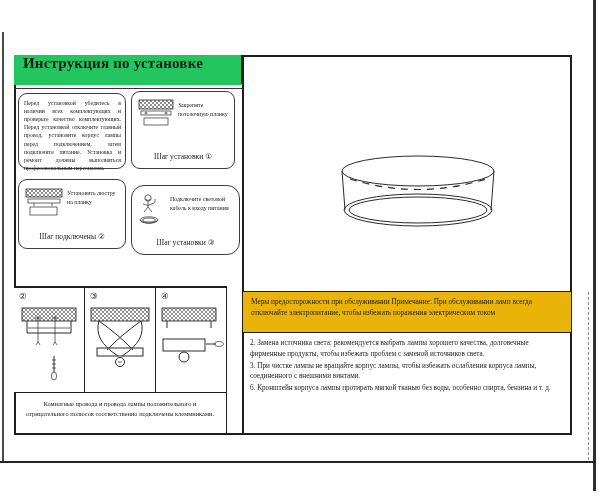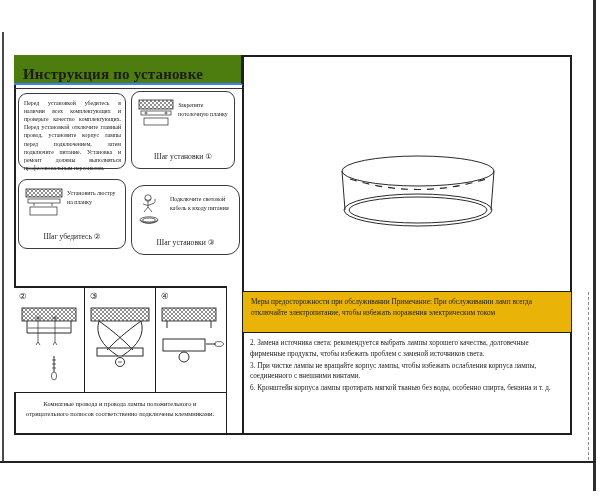--- a/index.html
+++ b/index.html
@@ -11,21 +11,21 @@
   .abs{position:absolute;}
   
   .edge-left{left:2px;top:32px;width:2px;height:430px;background:#4a4a4a;}
   .edge-right{left:593px;top:0;width:3px;height:491px;background:#2e2e2e;}
   .edge-bottom{left:0;top:461px;width:596px;height:2px;background:#222;}
   .fold-dashed{left:588px;top:292px;height:168px;width:0;border-left:1px dashed #8a8a8a;}
 
   
   .frame{left:14px;top:55px;width:558px;height:380px;border:2px solid #1f1f1f;box-sizing:border-box;}
   .vdivider{left:242px;top:55px;width:2px;height:380px;background:#1f1f1f;}
-  .title-cell{left:14px;top:55px;width:229px;height:30px;border-right:2px solid #1f1f1f;border-bottom:2px solid #3b82f6;box-sizing:border-box;display:flex;align-items:flex-end;padding-left:9px;background:#4d7c0f;}
+  .title-cell{left:14px;top:55px;width:229px;height:30px;border-right:2px solid #1f1f1f;border-bottom:2px solid #22c55e;box-sizing:border-box;display:flex;align-items:flex-start;padding-left:9px;background:#22c55e;}
   .title-cell span{font-size:15px;font-weight:700;letter-spacing:.2px;}
   .subrule{left:14px;top:88px;width:228px;height:0;border-top:1px solid #333;}
 
   
   .rbox{border:1px solid #3c3c3c;border-radius:9px;box-sizing:border-box;background:#fff;}
   .box-intro{left:18px;top:93px;width:108px;height:76px;padding:5px 4px 3px 5px;font-size:5.8px;line-height:1.4;text-align:justify;}
   .stepB{left:131px;top:91px;width:104px;height:78px;}
   .stepC{left:18px;top:179px;width:108px;height:70px;}
   .stepD{left:131px;top:185px;width:109px;height:70px;border-radius:13px;}
   .step-inner{display:flex;gap:3px;padding:7px 4px 0 5px;align-items:flex-start;}
@@ -97,21 +97,21 @@
         <path d="M0,4 L4,0 M0,0 L4,4" stroke="#444" stroke-width="0.6"></path>
           </pattern>
         </defs>
       <rect x="2" y="2" width="36" height="8" fill="url(#hC)" stroke="#2a2a2a" stroke-width="0.8"></rect>
       <rect x="4" y="12" width="32" height="4" class="thin"></rect>
       <path d="M10,16 v3 M28,16 v3" class="thin"></path>
       <rect x="6" y="20" width="27" height="8" class="thin"></rect>
     </svg>
     <div class="step-caption">Установить люстру на планку</div>
   </div>
-  <div class="step-label">Шаг убедитесь ②</div>
+  <div class="step-label">Шаг подключены ②</div>
 </div>
 
 <div class="abs rbox stepD">
   <div class="step-inner">
     <svg width="30" height="34" viewBox="0 0 30 34">
       <circle cx="11" cy="5" r="3.2" class="thin"></circle>
       <path d="M8,6 q3,3 6,0" class="thin"></path>
       <path d="M11,8.2 v6 M6,11 l5,1.5 l5,-2 M11,14 l-4,5 M11,14 l4,5" class="thin"></path>
       <path d="M16,11 q3,-2 2,-5" class="thin"></path>
       <ellipse cx="12" cy="27" rx="9" ry="3.2" class="thin"></ellipse>

